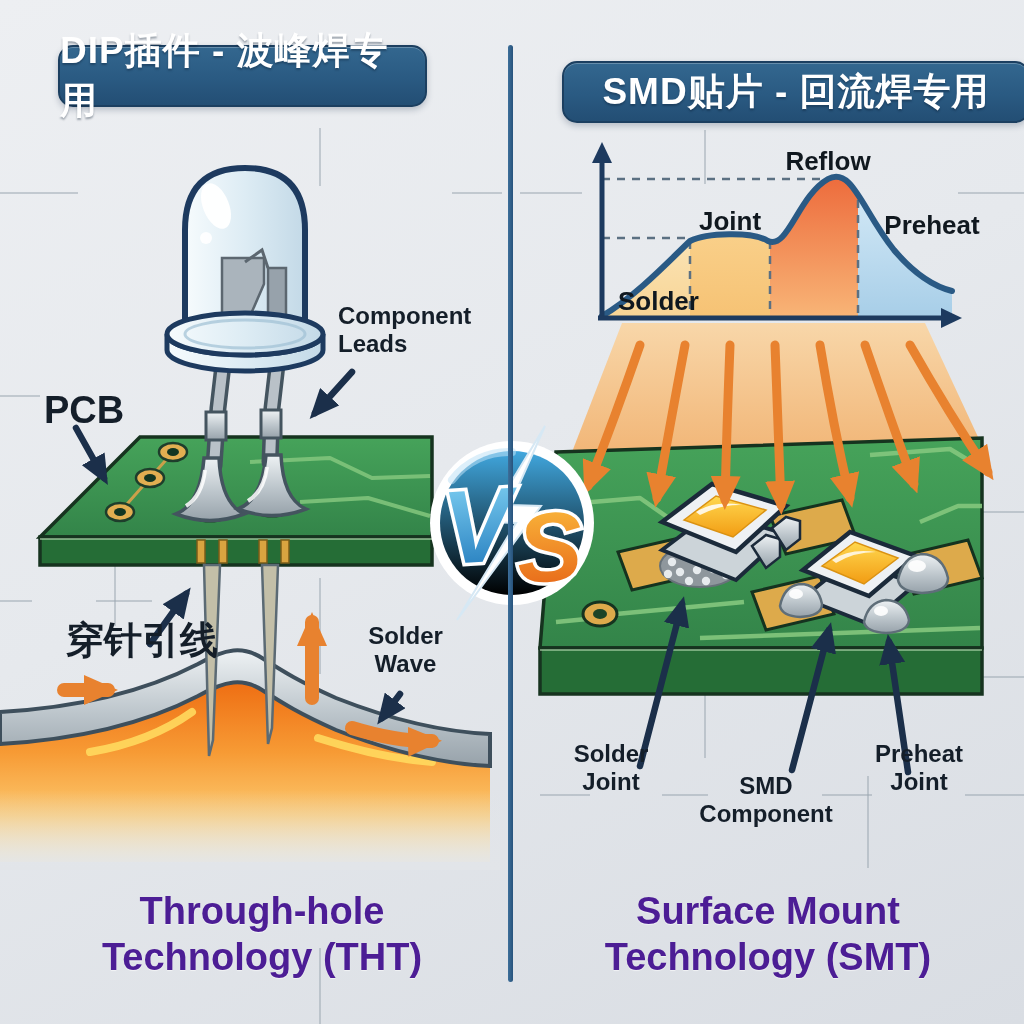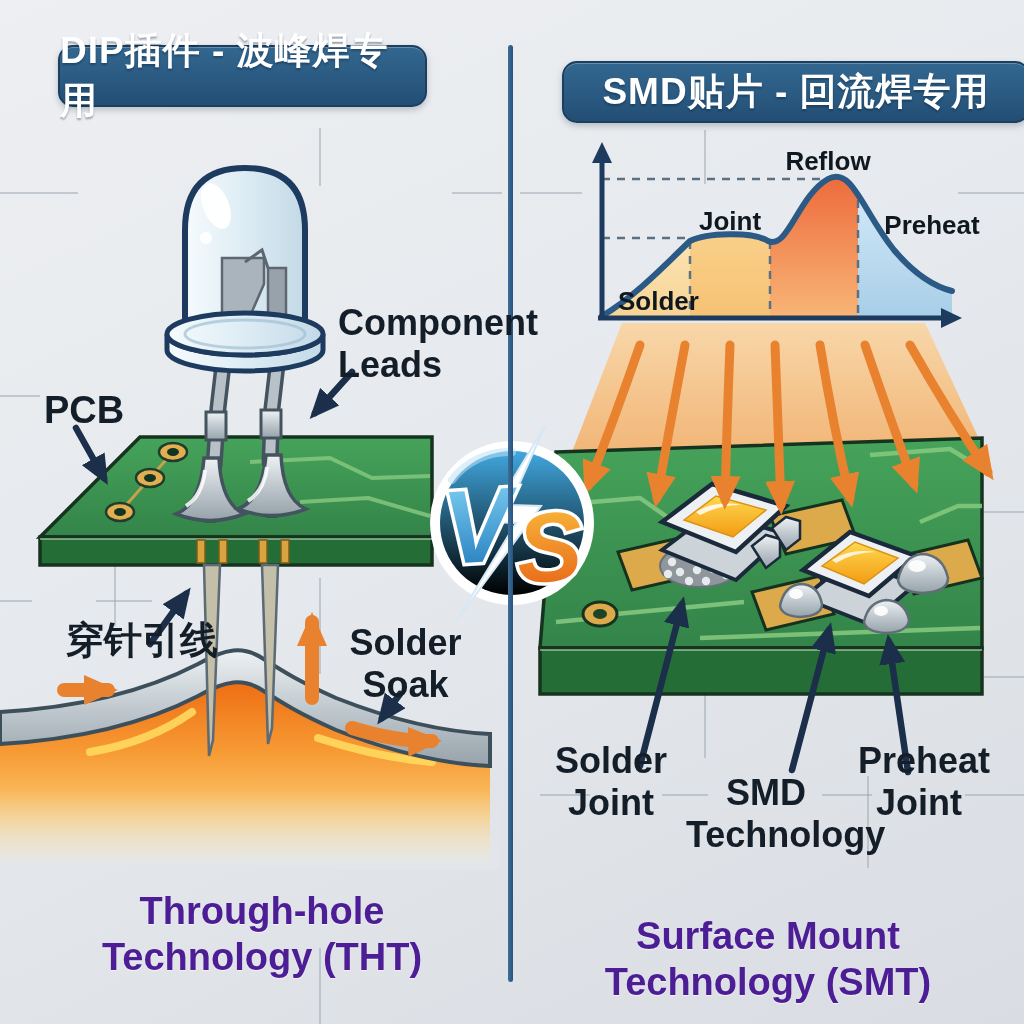--- a/index.html
+++ b/index.html
@@ -20,29 +20,29 @@
     text-shadow:0 2px 2px rgba(10,25,45,.35);
   }
   #hdr-left{left:58px;width:369px;}
   #hdr-right{left:562px;width:468px;margin-top:16px;}
   .divider{
     position:absolute;left:508px;top:45px;width:5px;height:937px;border-radius:3px;
     background:linear-gradient(90deg,#3d6f9a,#27537c);
   }
   .lbl{position:absolute;color:#141e29;font-weight:bold;line-height:1.18;}
   .lbl.big{font-size:38px;}
-  .lbl.med{font-size:36px;}
+  .lbl.med{font-size:24px;}
   .lbl.chart{font-size:26px;font-weight:bold;color:#10181f;}
   .ctr{text-align:center;}
   .title{
     position:absolute;color:#4c1d95;font-weight:bold;font-size:38px;line-height:1.22;
     text-align:center;text-shadow:0 1px 1px rgba(255,255,255,.6);
   }
   #title-left{left:72px;top:888px;width:380px;}
-  #title-right{left:558px;top:888px;width:420px;margin-top:25px;}
+  #title-right{left:558px;top:888px;width:420px;}
 </style>
 </head>
 <body>
 
 <div>
   <div class="gridseg" style="left:0;top:192px;width:78px;height:2px"></div>
   <div class="gridseg" style="left:452px;top:192px;width:50px;height:2px"></div>
   <div class="gridseg" style="left:520px;top:192px;width:62px;height:2px"></div>
   <div class="gridseg" style="left:958px;top:192px;width:66px;height:2px"></div>
   <div class="gridseg" style="left:0;top:395px;width:40px;height:2px"></div>
@@ -357,25 +357,25 @@
   <span>DIP插件 - 波峰焊专用</span>
 </div>
 <div class="hdr" id="hdr-right">
   <span>SMD贴片 - 回流焊专用</span>
 </div>
 <div class="divider"></div>
 
 <div class="lbl big" style="left:44px;top:388px;">PCB</div>
 <div class="lbl med" style="left:338px;top:302px;width:175px;">Component Leads</div>
 <div class="lbl big" style="left:66px;top:618px;text-align:right;">穿针引线</div>
-<div class="lbl med ctr" style="left:348px;top:622px;width:115px;">Solder Soak</div>
+<div class="lbl med ctr" style="left:348px;top:622px;width:115px;">Solder Wave</div>
 
 <div class="lbl chart" style="left:618px;top:286px;">Solder</div>
 <div class="lbl chart ctr" style="left:690px;top:206px;width:80px;">Joint</div>
 <div class="lbl chart ctr" style="left:768px;top:146px;width:120px;">Reflow</div>
 <div class="lbl chart ctr" style="left:872px;top:210px;width:120px;">Preheat</div>
 
 <div class="lbl med ctr" style="left:550px;top:740px;width:122px;">Solder Joint</div>
-<div class="lbl med ctr" style="left:686px;top:772px;width:160px;">SMD Technology</div>
+<div class="lbl med ctr" style="left:686px;top:772px;width:160px;">SMD Component</div>
 <div class="lbl med ctr" style="left:858px;top:740px;width:122px;">Preheat Joint</div>
 
 <div class="title" id="title-left">Through-hole Technology (THT)</div>
 <div class="title" id="title-right">Surface Mount Technology (SMT)</div>
 
 </body></html>

